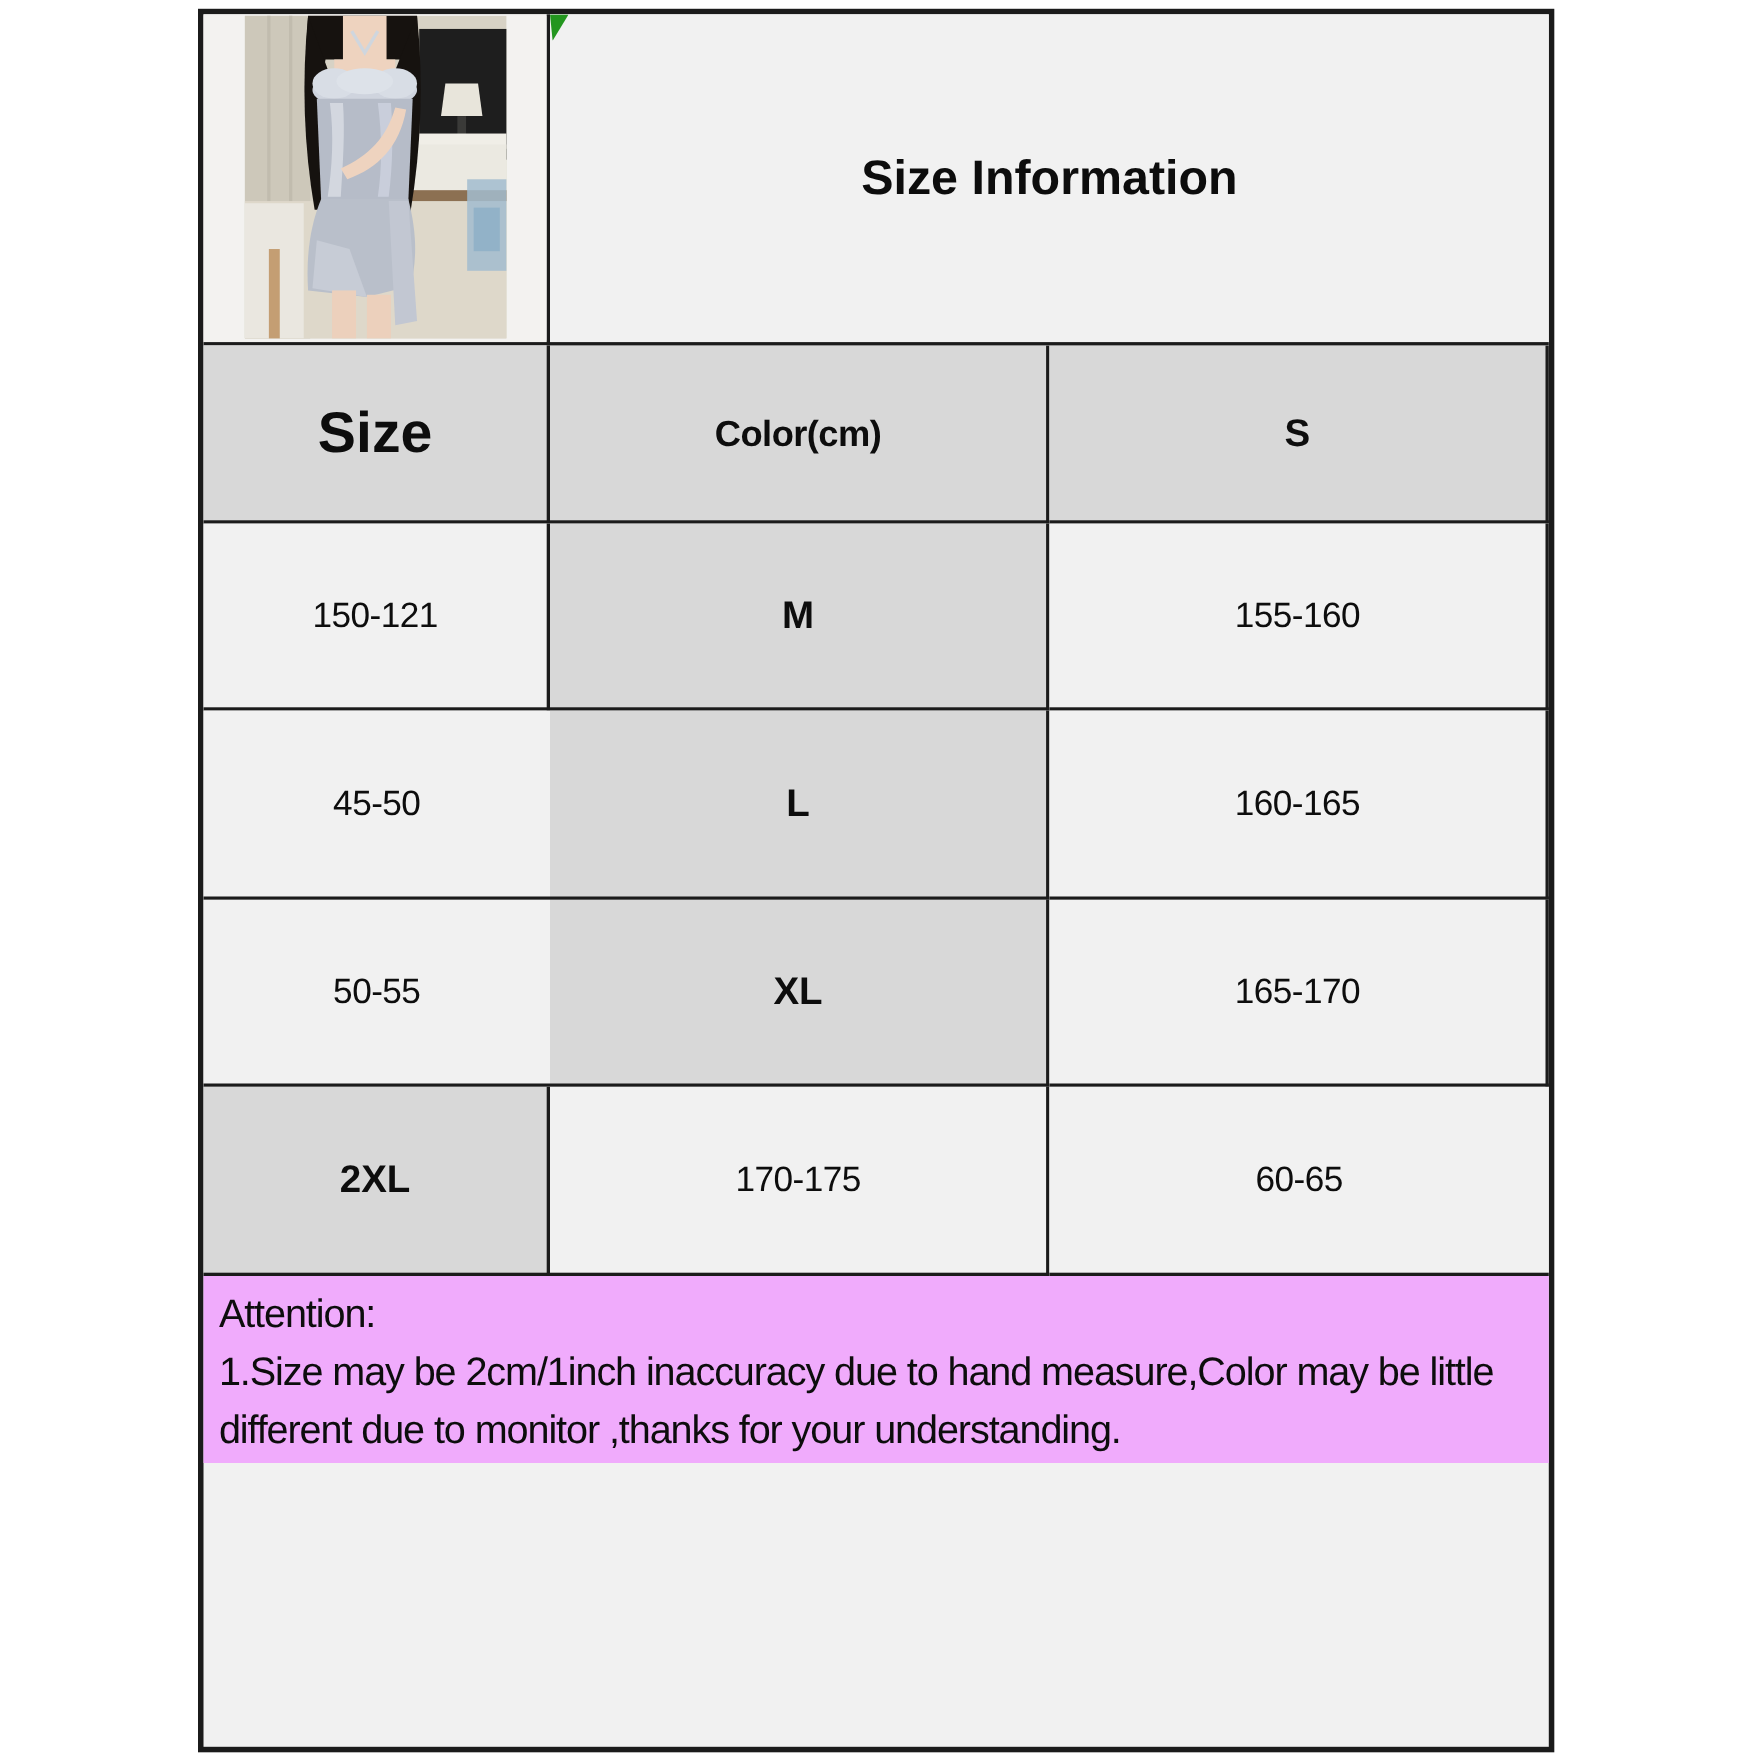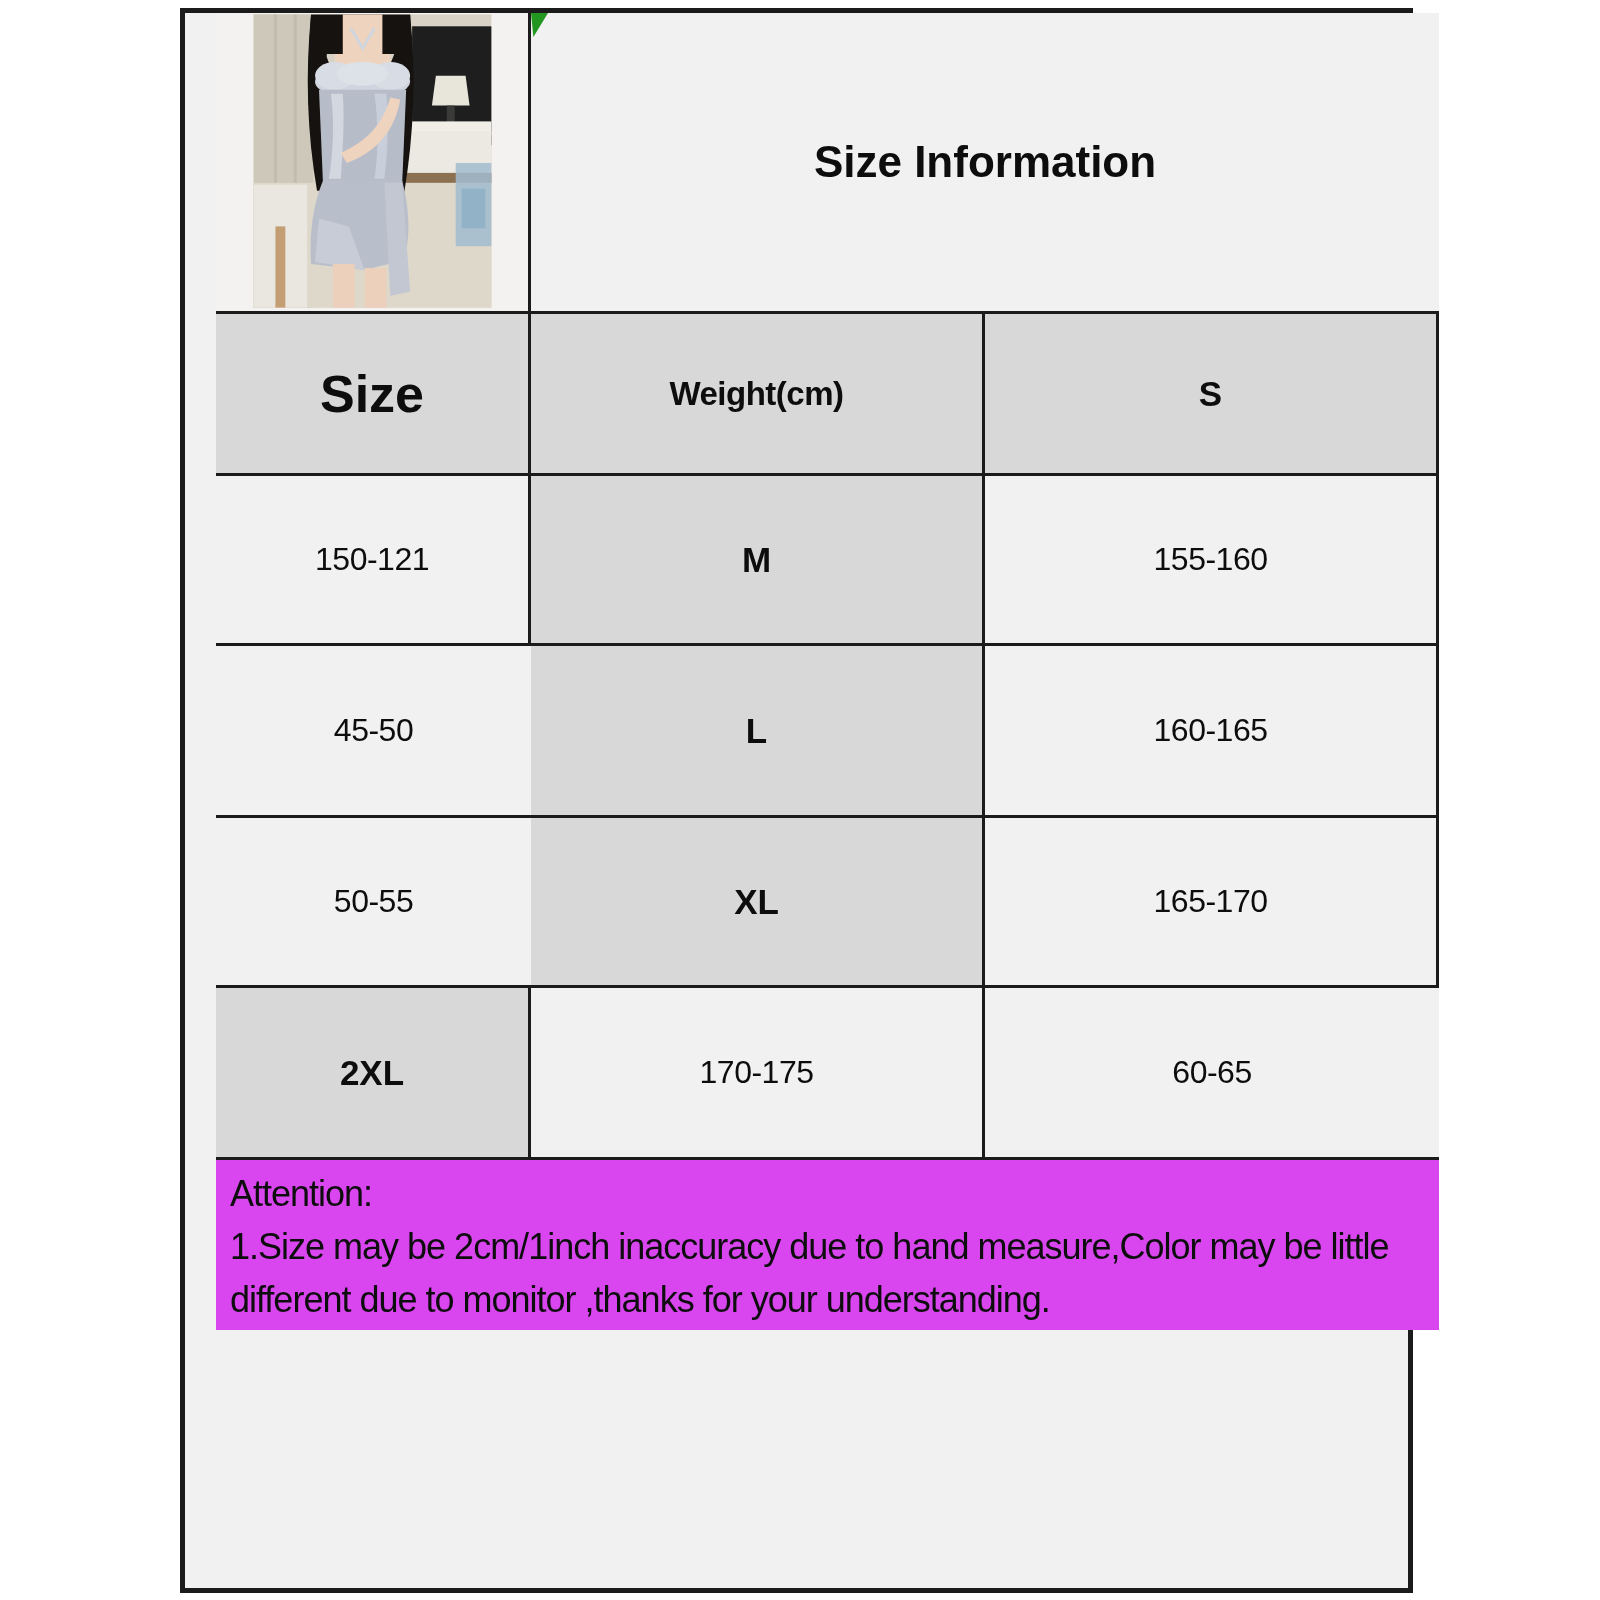--- a/index.html
+++ b/index.html
@@ -6,21 +6,20 @@
   body{
     width:1600px;height:1600px;position:relative;overflow:hidden;
     font-family:"Liberation Sans", sans-serif;color:#0d0d0d;
   }
   .sheet{
     position:absolute;left:180px;top:8px;width:1233px;height:1585px;
     box-sizing:border-box;border:5px solid #1b1b1b;background:#f1f1f1;
     display:grid;
     grid-template-columns:315px 454px 454px;
     grid-template-rows:301px 162px 170px 172px 170px 172px 170px 258px;
-    padding-left:31px;
   }
   .c{
     box-sizing:border-box;
     border-right:3px solid #1b1b1b;border-bottom:3px solid #1b1b1b;
     display:flex;align-items:center;justify-content:center;
     background:#f1f1f1;overflow:hidden;
   }
   .no-r{border-right:none;}
   .no-b{border-bottom:none;}
   .gray{background:#d8d8d8;}
@@ -29,21 +28,21 @@
   .title-text{font-size:44px;font-weight:bold;letter-spacing:0px;}
   .green-flag{
     position:absolute;left:0;top:0;width:17px;height:24px;
     clip-path:polygon(0 0,100% 0,14% 100%);
   }
   .size-head{font-size:52px;font-weight:bold;}
   .col-head{font-size:33px;font-weight:bold;letter-spacing:-0.5px;}
   .size-letter{font-size:35px;font-weight:bold;}
   .value{font-size:32px;font-weight:400;letter-spacing:-0.5px;}
   .note{
-    grid-column:1 / -1;background:#d946ef;
+    grid-column:1 / -1;background:#f0abfc;
     display:block;padding:8px 14px 0 14px;
     font-size:36px;letter-spacing:-1px;line-height:1.47;
   }
   .note div{margin:0;}
   svg{display:block;}
 </style>
 </head>
 <body>
 
 <div class="sheet">
@@ -111,21 +110,21 @@
       </g>
     </svg>
   </div>
 
   <div class="c title-cell no-r">
     <div class="green-flag" style="background:#23961f;"></div>
     <span class="title-text">Size Information</span>
   </div>
 
   <div class="c gray size-head">Size</div>
-  <div class="c gray col-head">Weight(cm)</div>
+  <div class="c gray col-head">Color(cm)</div>
 
   <div class="c gray size-letter">S</div>
   <div class="c value">150-121</div>
 
   <div class="c gray size-letter">M</div>
   <div class="c value">155-160</div>
   <div class="c value no-r">45-50</div>
 
   <div class="c gray size-letter">L</div>
   <div class="c value">160-165</div>

